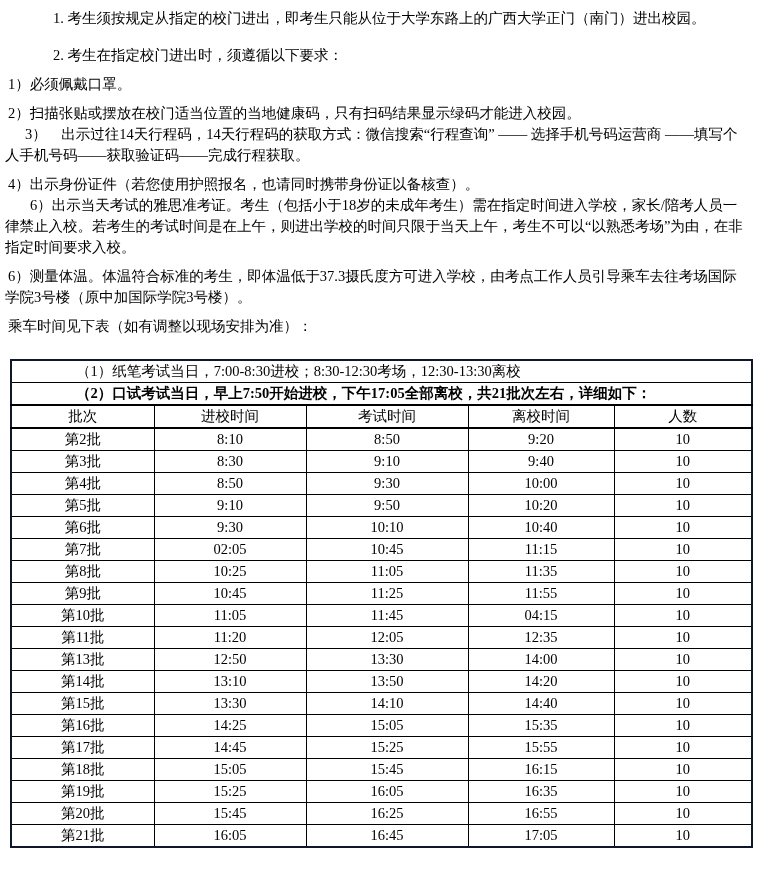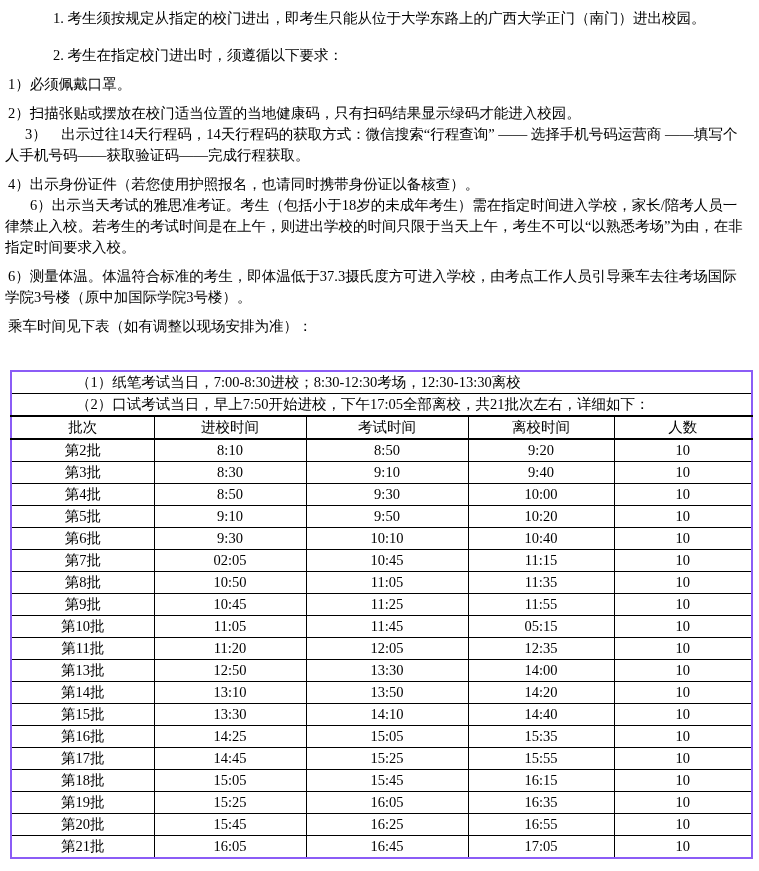--- a/index.html
+++ b/index.html
@@ -19,39 +19,39 @@
   .indent-md { text-indent: 25px; }
   .indent-sm { text-indent: 20px; }
   .indent-xs { text-indent: 3px; margin-top: 8px; }
   .para-gap { margin-bottom: 16px; }
   .note { }
 
   table.schedule {
     border-collapse: collapse;
     table-layout: fixed;
     width: 741px;
-    margin: 33px 0 0 5px;
-    border: 2px solid #8b5cf6;
+    margin: 22px 0 0 5px;
+    border: 2px solid #0f172a;
     font-size: 14.5px;
   }
   table.schedule td, table.schedule th {
     border: 1px solid #000;
     height: 21px;
     padding: 0;
     text-align: center;
     font-weight: normal;
     vertical-align: middle;
     overflow: hidden;
     white-space: nowrap;
   }
   table.schedule td.caption-cell {
     text-align: left;
     padding-left: 64px;
   }
-  tr.caption-row-2 td { border-bottom: 2px solid #000; }
+  tr.caption-row-2 td { border-bottom: 2px solid #000; font-weight: bold; }
   tr.head-row th { border-bottom: 2px solid #000; }
 </style>
 </head>
 <body>
 
 <div>
 
   <p class="indent-lg para-gap">1. 考生须按规定从指定的校门进出，即考生只能从位于大学东路上的广西大学正门（南门）进出校园。</p>
 
   <p class="indent-lg">2. 考生在指定校门进出时，须遵循以下要求：</p>
@@ -125,37 +125,37 @@
         </tr>
         <tr>
           <td>第7批</td>
           <td>02:05</td>
           <td>10:45</td>
           <td>11:15</td>
           <td>10</td>
         </tr>
         <tr>
           <td>第8批</td>
-          <td>10:50</td>
+          <td>10:25</td>
           <td>11:05</td>
           <td>11:35</td>
           <td>10</td>
         </tr>
         <tr>
           <td>第9批</td>
           <td>10:45</td>
           <td>11:25</td>
           <td>11:55</td>
           <td>10</td>
         </tr>
         <tr>
           <td>第10批</td>
           <td>11:05</td>
           <td>11:45</td>
-          <td>05:15</td>
+          <td>04:15</td>
           <td>10</td>
         </tr>
         <tr>
           <td>第11批</td>
           <td>11:20</td>
           <td>12:05</td>
           <td>12:35</td>
           <td>10</td>
         </tr>
         <tr>

